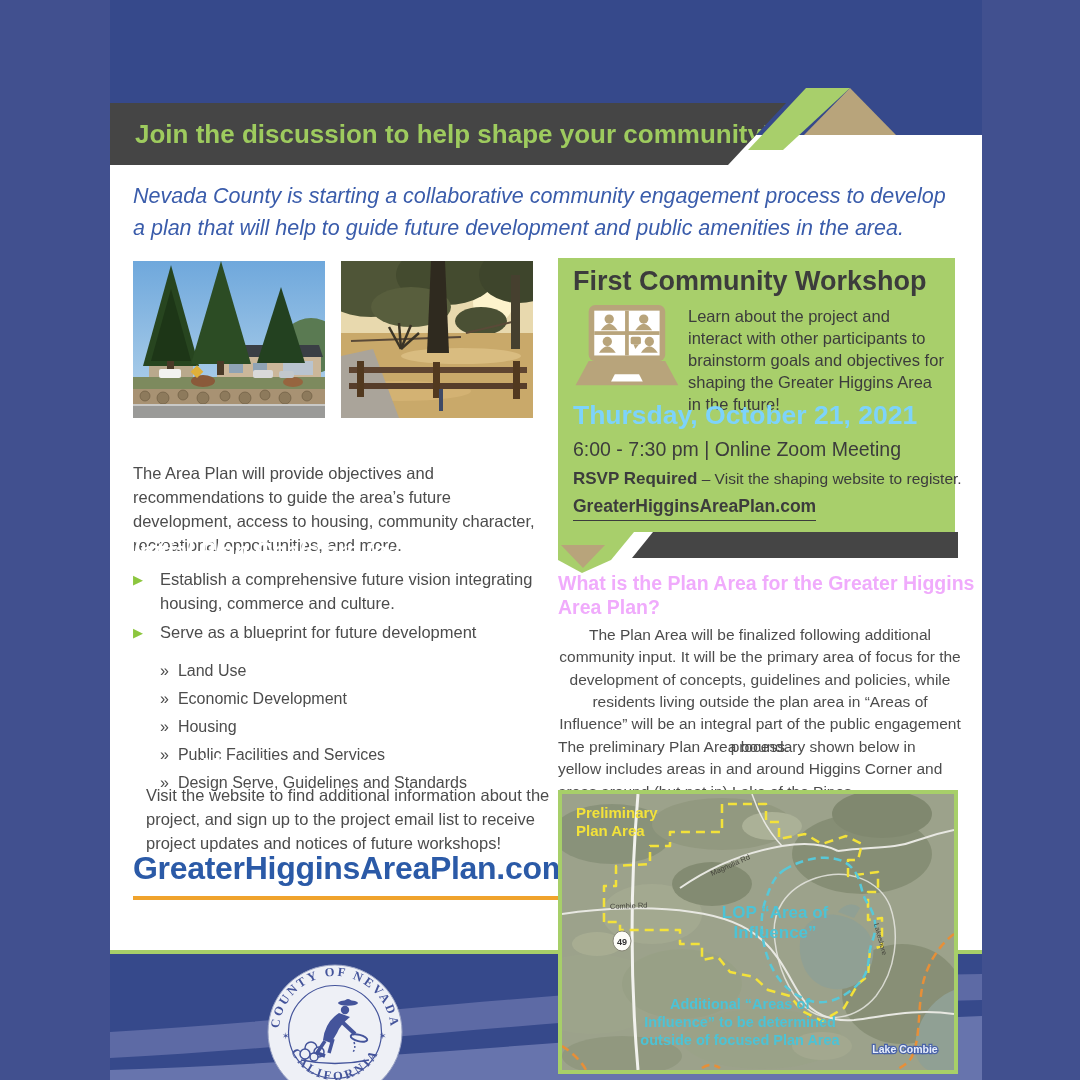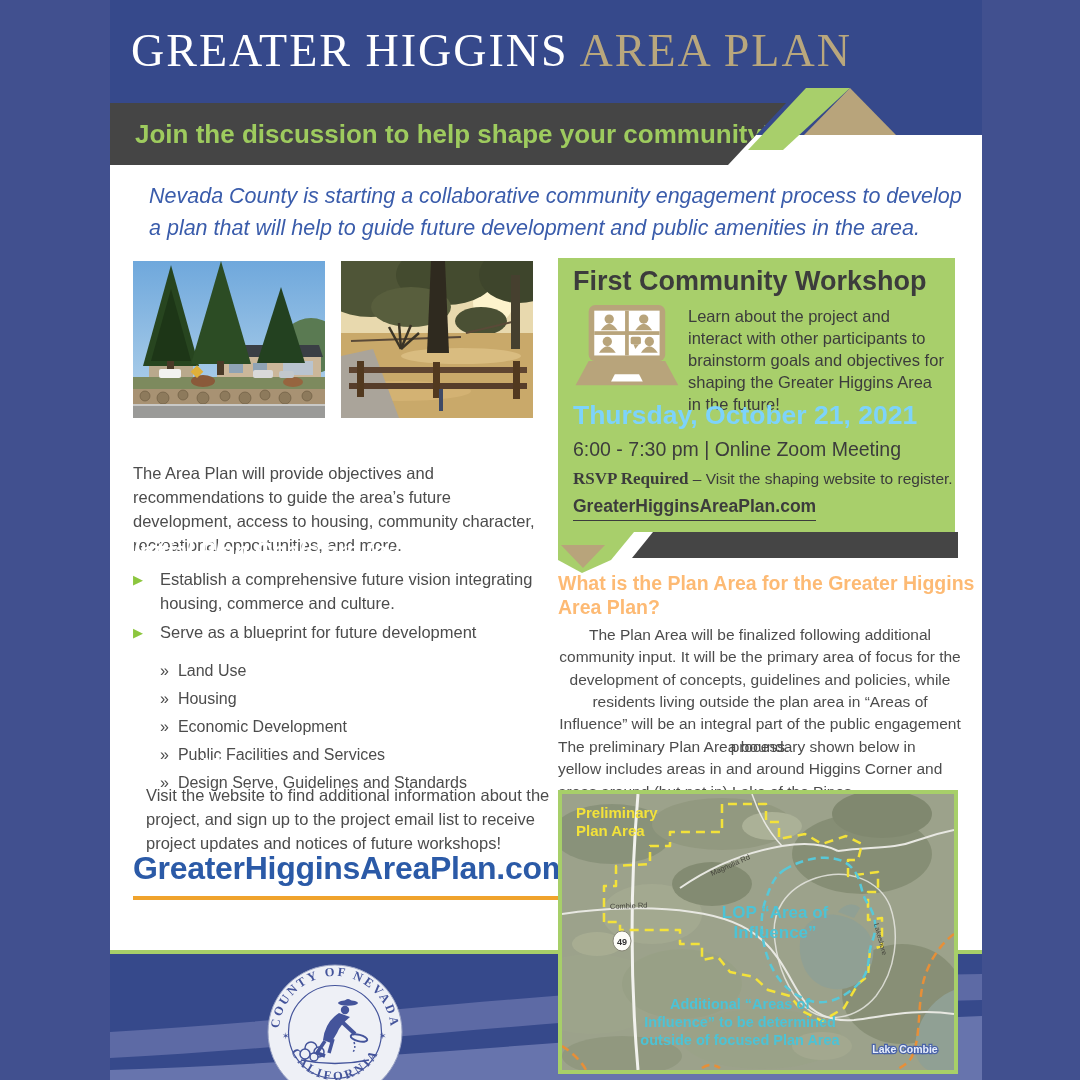--- a/index.html
+++ b/index.html
@@ -11,21 +11,21 @@
   .flyer-title{left:131px;top:24px;font-family:"Liberation Serif",serif;font-weight:400;
                font-size:46px;letter-spacing:2px;color:#ffffff;white-space:nowrap;z-index:2;}
   .flyer-title .accent{color:#b9a77d;}
   .content-bg{left:110px;top:135px;width:872px;height:818px;background:#ffffff;z-index:1;}
   .banner{left:110px;top:103px;width:700px;height:62px;background:#454545;
           clip-path:polygon(0 0,676px 0,618px 100%,0 100%);display:flex;align-items:center;z-index:3;}
   .banner span{margin-left:25px;font-size:26px;font-weight:bold;color:#9ecb5e;}
   .motif{left:735px;top:85px;z-index:4;}
   
   .intro{left:133px;top:180px;width:822px;font-size:21.5px;line-height:1.5;font-style:italic;
-         color:#3a5cab;z-index:2;margin-left:16px;}
+         color:#3a5cab;z-index:2;}
   .photo{z-index:2;}
   .photo1{left:133px;top:261px;} .photo2{left:341px;top:261px;}
   
   .sec-h{font-size:23px;font-weight:bold;color:#ffffff;z-index:2;}
   .body-t{font-size:16.5px;color:#4c4c4c;line-height:1.45;z-index:2;}
   .about-h{left:133px;top:432px;}
   .about-b{left:133px;top:462px;width:404px;}
   .goals-h{left:133px;top:538px;font-style:italic;}
   .goals{left:133px;top:568px;width:408px;z-index:2;}
   .g-row{display:flex;margin-bottom:5px;}
@@ -39,48 +39,45 @@
   .site-link{left:133px;top:850px;font-size:32px;font-weight:bold;color:#2b5aa7;
              border-bottom:4px solid #f0a32c;padding-bottom:9px;z-index:2;letter-spacing:-0.3px;}
   
   .wbox{left:558px;top:258px;width:397px;height:274px;background:#a8cf6b;z-index:2;}
   .w-title{left:573px;top:266px;font-size:27px;font-weight:bold;color:#3c3c3c;z-index:3;}
   .w-icon{left:570px;top:302px;z-index:3;}
   .w-desc{left:688px;top:306px;width:260px;font-size:16.5px;line-height:1.33;color:#3c3c3c;z-index:3;}
   .w-date{left:573px;top:400px;font-size:26.5px;font-weight:bold;color:#7dd3fc;z-index:3;}
   .w-time{left:573px;top:438px;font-size:19.5px;font-weight:normal;color:#3c3c3c;z-index:3;}
   .w-rsvp{left:573px;top:469px;font-size:15.5px;color:#3c3c3c;z-index:3;}
-  .w-rsvp b{font-size:17px;font-family:Liberation Serif, serif;}
+  .w-rsvp b{font-size:17px;}
   .w-link{left:573px;top:496px;font-size:17.5px;font-weight:bold;color:#3c3c3c;
           border-bottom:1.5px solid #3c3c3c;padding-bottom:3px;z-index:3;}
   .wdecor{left:558px;top:532px;z-index:3;}
   
-  .pa-h{left:558px;top:571px;width:420px;font-size:19.5px;font-weight:bold;color:#fdba74;
+  .pa-h{left:558px;top:571px;width:420px;font-size:19.5px;font-weight:bold;color:#f0abfc;
         line-height:1.25;z-index:2;}
   .pa-p{width:404px;font-size:15.5px;line-height:1.44;color:#4c4c4c;z-index:2;}
   .pa-p1{left:558px;top:624px;text-align:center;}
   .pa-p2{left:558px;top:736px;}
   .map-box{left:558px;top:790px;width:400px;height:284px;border:4px solid #a7cf69;
            box-sizing:border-box;background:#9ca28b;z-index:5;}
   
   .footer{left:110px;top:950px;width:872px;height:130px;background:#36498b;
           border-top:4px solid #a7cf69;box-sizing:border-box;z-index:1;}
   .seal{left:265px;top:962px;z-index:4;}
 </style>
 </head>
 <body>
 
 <div id="page">
 
   <div class="abs header-band"></div>
   <div class="abs content-bg"></div>
 
-  <div class="abs flyer-title">
-    <span>GREATER HIGGINS </span><span class="accent">AREA PLAN</span>
-  </div>
 
   <div class="abs banner">
     <span>Join the discussion to help shape your community!</span>
   </div>
 
   <svg class="abs motif" width="170" height="85" viewBox="0 0 170 85">
     <polygon points="115,3 161,50 69,50" fill="#b8a47b"></polygon>
     <polygon points="13,65 48,65 115,3 71,3" fill="#a8cf6b"></polygon>
   </svg>
 
@@ -175,22 +172,22 @@
     <div class="g-row">
       <span class="g-marker">▶</span>
       <span class="g-text">Establish a comprehensive future vision integrating housing, commerce and culture.</span>
     </div>
     <div class="g-row">
       <span class="g-marker">▶</span>
       <span class="g-text">Serve as a blueprint for future development</span>
     </div>
     <div class="g-sub">
       <div class="g-sub-row"><span class="m">»</span><span>Land Use</span></div>
+      <div class="g-sub-row"><span class="m">»</span><span>Economic Development</span></div>
       <div class="g-sub-row"><span class="m">»</span><span>Housing</span></div>
-      <div class="g-sub-row"><span class="m">»</span><span>Economic Development</span></div>
       <div class="g-sub-row"><span class="m">»</span><span>Public Facilities and Services</span></div>
       <div class="g-sub-row"><span class="m">»</span><span>Design Serve, Guidelines and Standards</span></div>
     </div>
   </div>
 
   <div class="abs sec-h learn-h">Learn More!</div>
   <div class="abs body-t learn-b">Visit the website to find additional information about the project, and sign up to the project email list to receive project updates and notices of future workshops!</div>
   <a class="abs site-link">GreaterHigginsAreaPlan.com</a>
 
   <div class="abs wbox"></div>

